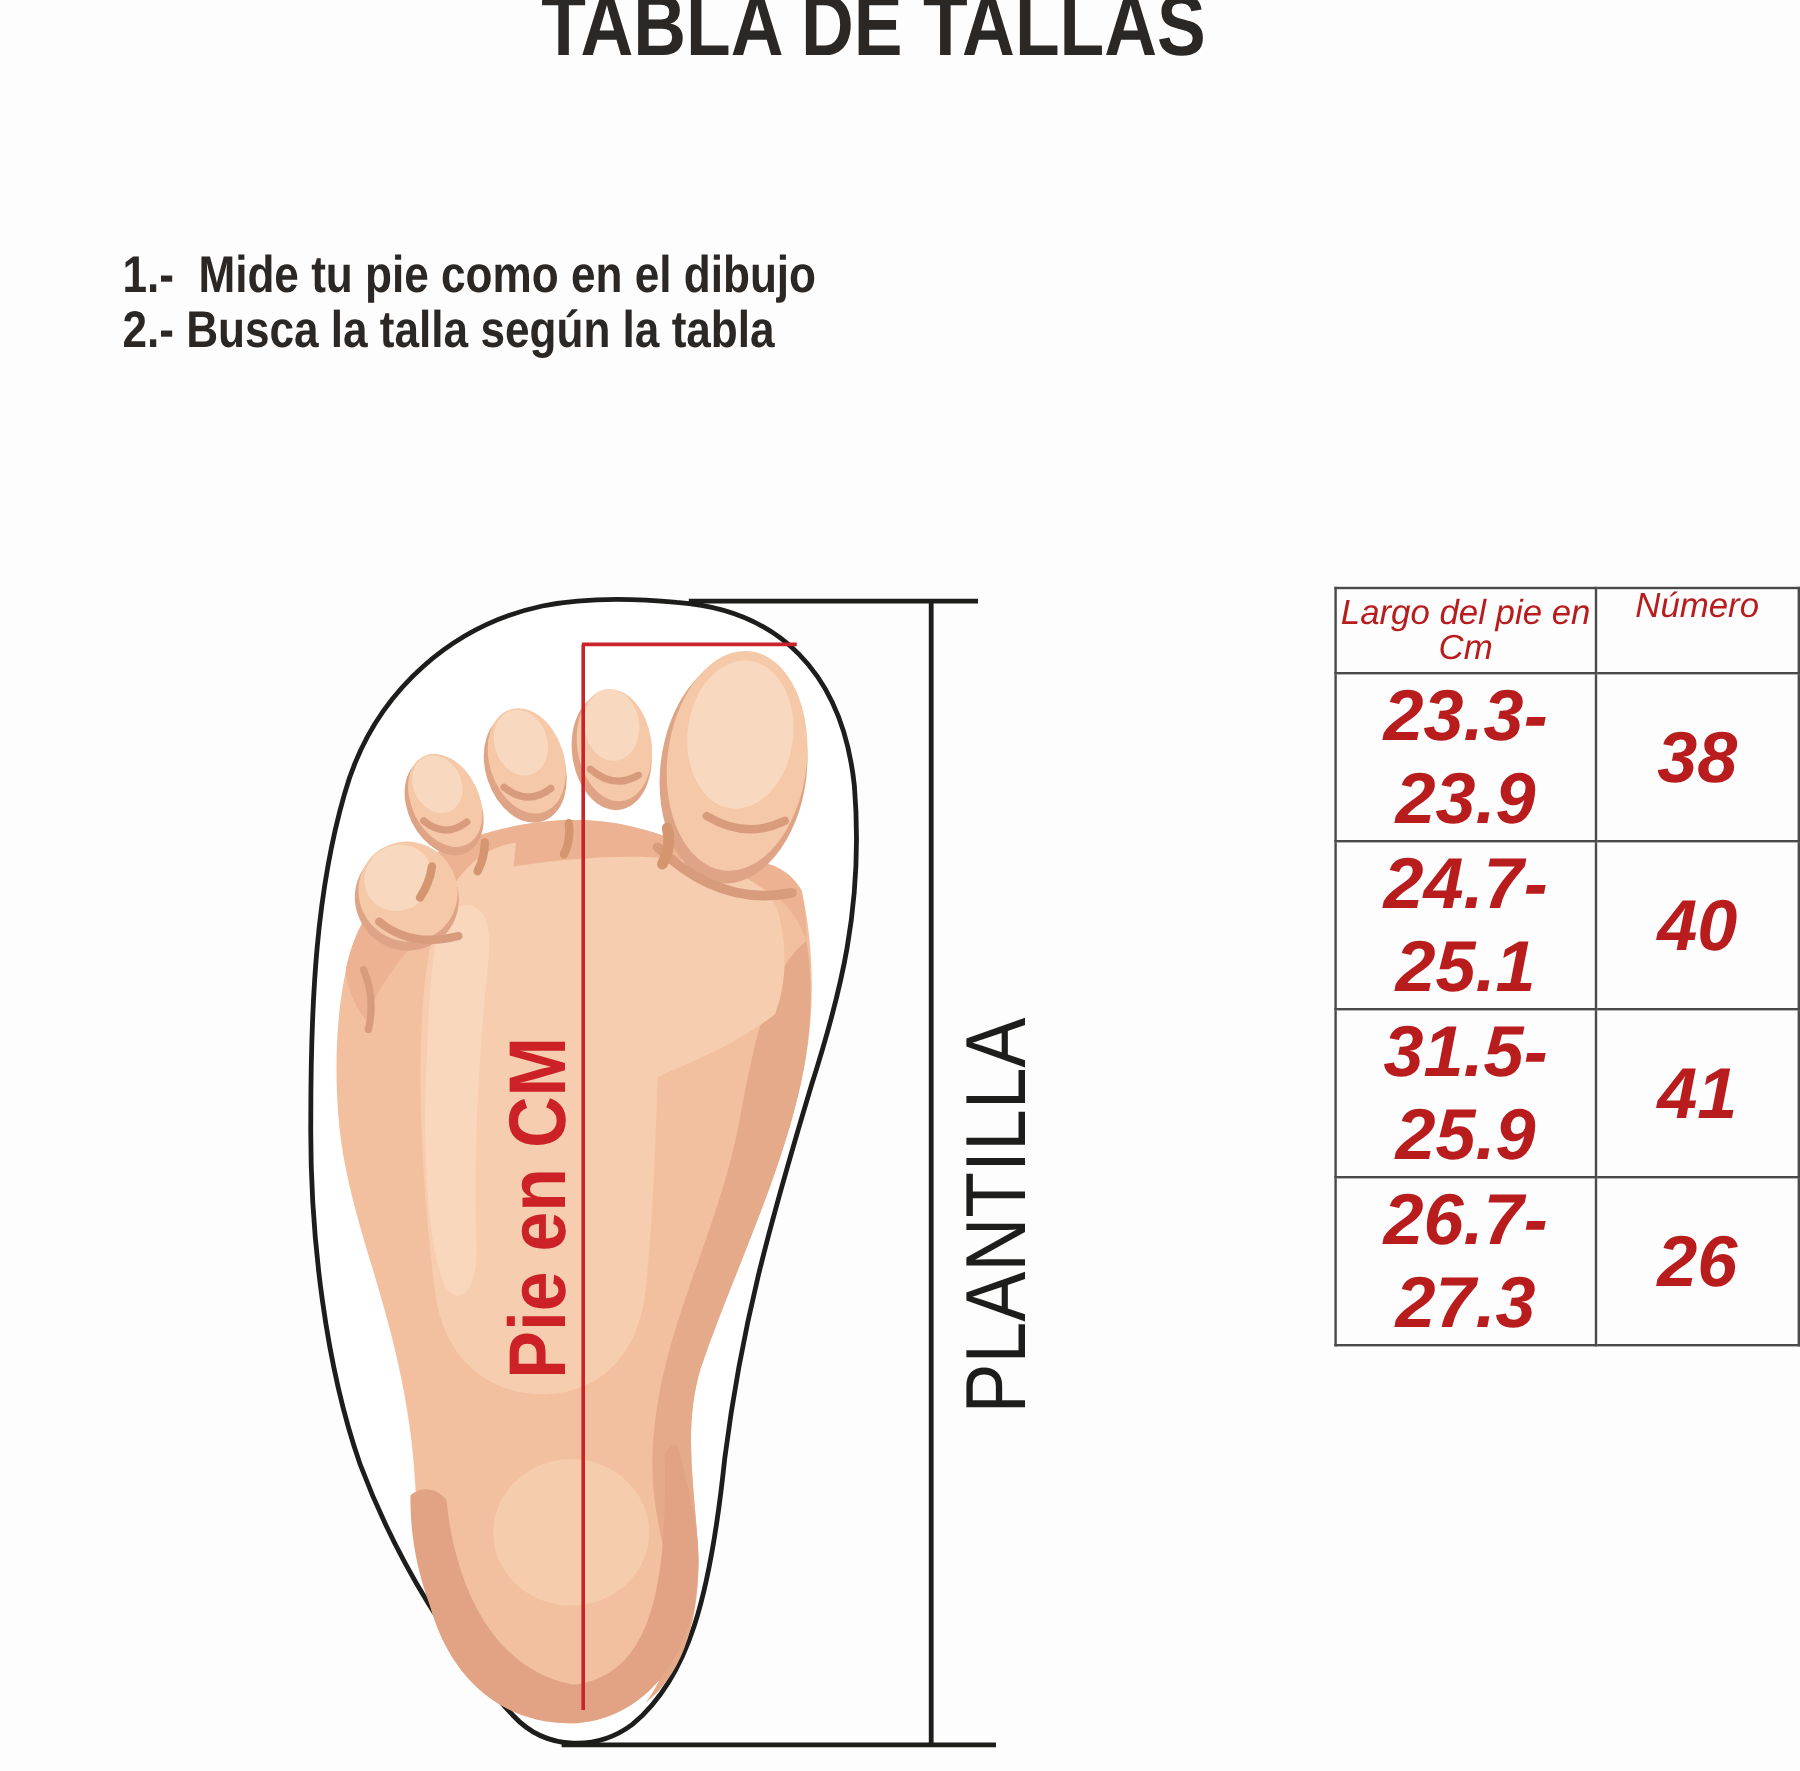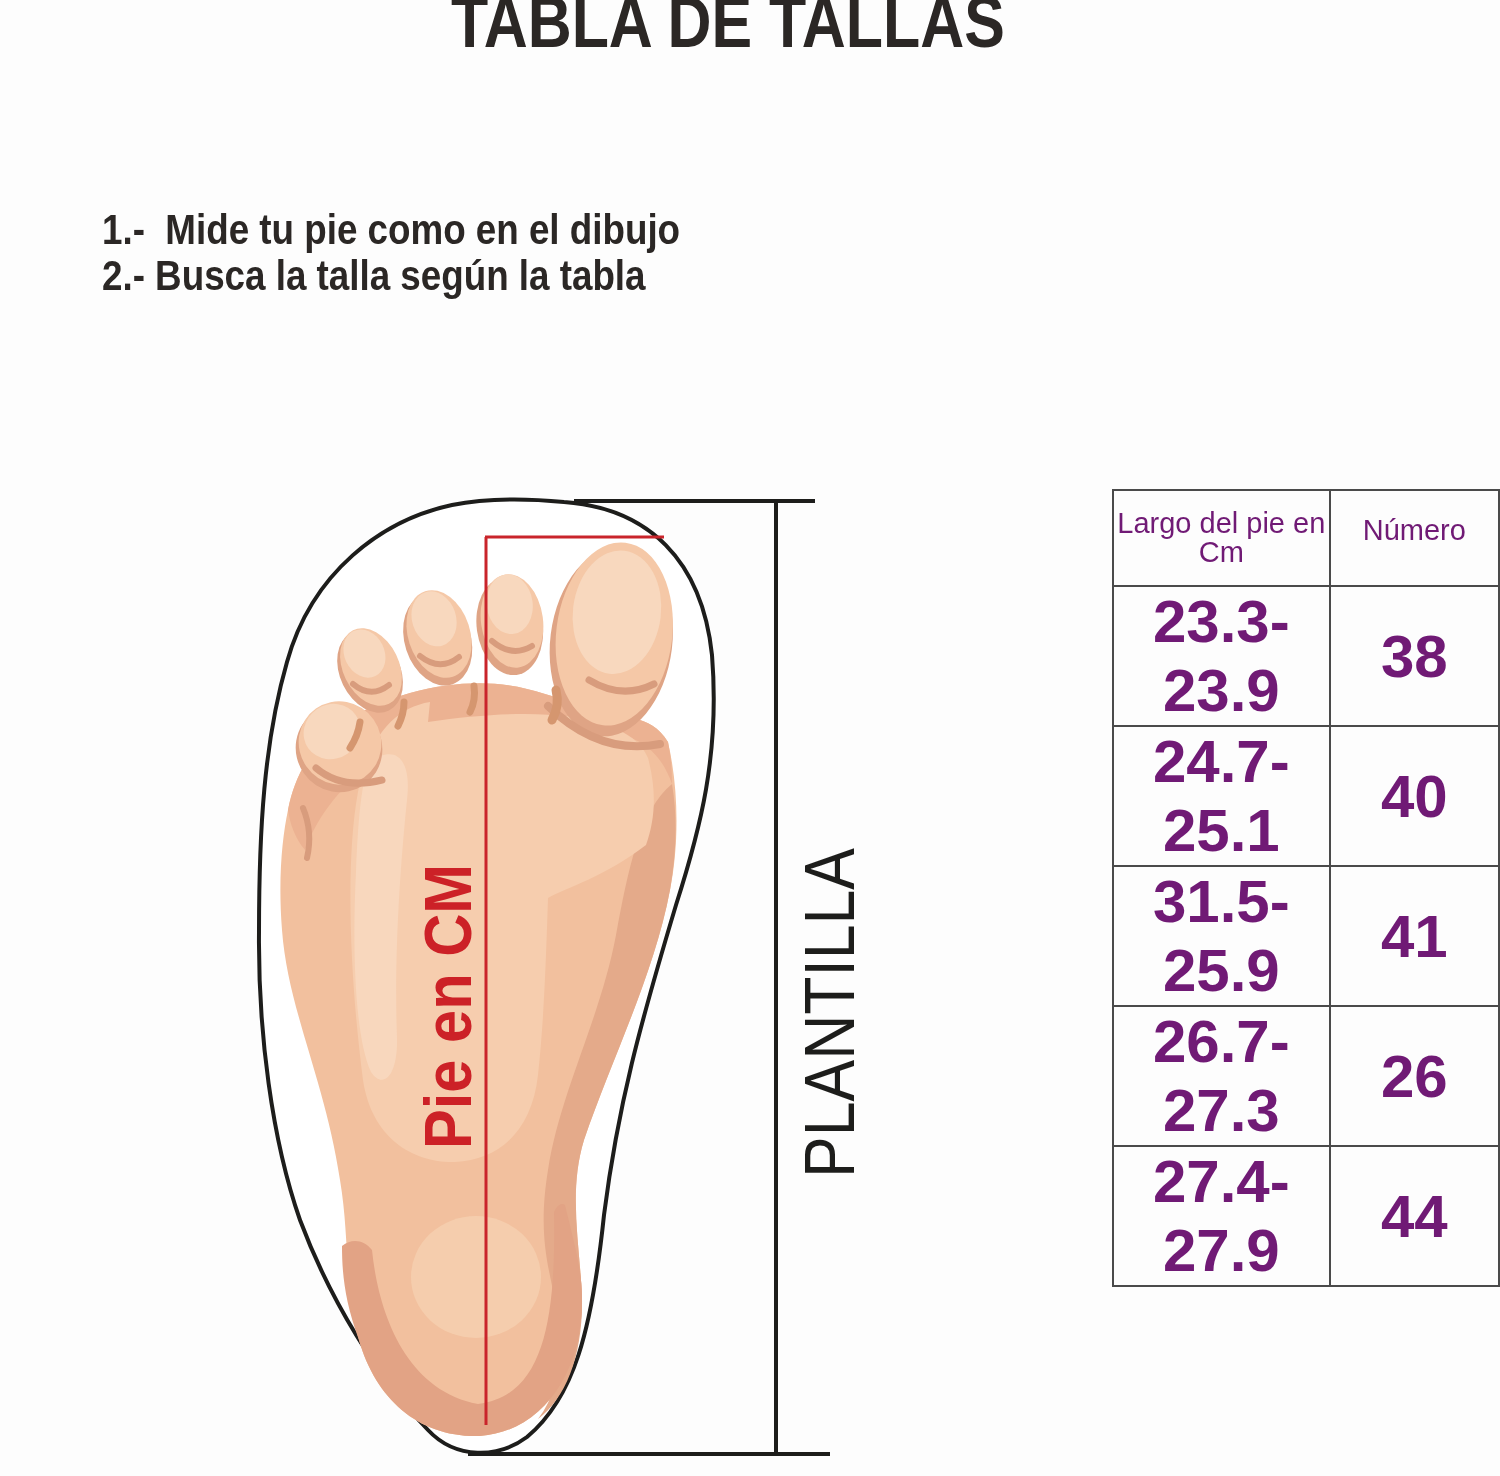--- a/index.html
+++ b/index.html
@@ -5,57 +5,53 @@
   html,body{margin:0;padding:0;}
   body{width:1500px;height:1476px;background:#fdfdfd;position:relative;overflow:hidden;
        font-family:"Liberation Sans", sans-serif;}
   .title{position:absolute;left:451px;top:-19px;font-weight:bold;
          font-size:72px;color:#2b2725;white-space:nowrap;
          transform:scaleX(0.846);transform-origin:left top;}
   .instr{position:absolute;left:102px;top:206px;font-size:43px;font-weight:bold;
          color:#2b2725;line-height:46px;transform:scaleX(0.855);transform-origin:left top;
          white-space:nowrap;}
   table.sizes{position:absolute;left:1112px;top:489px;border-collapse:collapse;
-         table-layout:fixed;color:#701a75;}
+         table-layout:fixed;color:#b91c1c;font-style:italic;}
   table.sizes td{border:2px solid #4a4a4a;text-align:center;vertical-align:middle;padding:0;}
   td.c1{width:220px;}
   td.c2{width:219px;}
   tr.hd td{height:69px;font-size:29px;font-weight:normal;line-height:29px;white-space:nowrap;}
   tr.rw td{height:78px;font-size:60px;font-weight:bold;}
 </style>
 </head>
 <body>
 <div class="title">TABLA DE TALLAS</div>
 <div class="instr">1.-&nbsp; Mide tu pie como en el dibujo<br>2.- Busca la talla según la tabla</div>
 
 <table class="sizes">
   <tbody>
       <tr class="hd">
         <td class="c1">Largo del pie en<br>Cm</td>
-        <td class="c2" style="vertical-align:top;padding-top:25px;margin-top:28px;">Número</td>
+        <td class="c2" style="vertical-align:top;padding-top:0;margin-top:28px;">Número</td>
       </tr>
   <tr class="rw">
         <td>23.3-23.9</td>
         <td>38</td>
       </tr>
   <tr class="rw">
         <td>24.7-25.1</td>
         <td>40</td>
       </tr>
   <tr class="rw">
         <td>31.5-25.9</td>
         <td>41</td>
       </tr>
   <tr class="rw">
         <td>26.7-27.3</td>
         <td>26</td>
-      </tr>
-  <tr class="rw">
-        <td>27.4-27.9</td>
-        <td>44</td>
       </tr>
 </tbody>
   </table>
 
 <svg width="1500" height="1476" viewBox="0 0 1500 1476" style="position:absolute;left:0;top:0;">
 
   <path d="M 564,502
            C 648,508 702,560 712,655
            C 720,755 700,830 676,905
            C 640,1025 618,1105 604,1215

